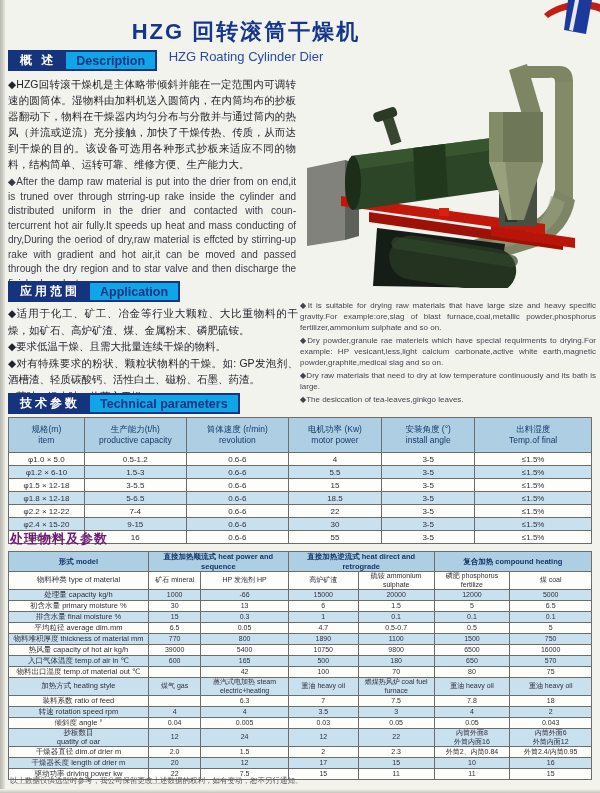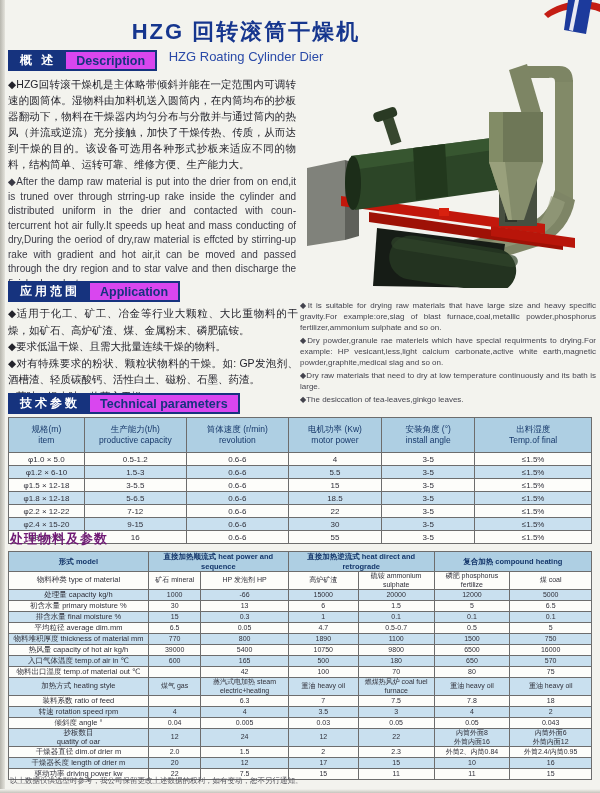--- a/index.html
+++ b/index.html
@@ -19,21 +19,21 @@
   
   .title-block { position:absolute; top:17px; left:0; width:492px; text-align:center; }
   .main-title { font-size:22px; font-weight:bold; color:#16368e; letter-spacing:2px; }
   .sub-title { font-size:13px; color:#2a4aa8; margin-top:2px; }
 
   
   .logo { position:absolute; top:0; right:0; width:58px; height:40px; }
 
   
   .sec-header { position:absolute; left:8px; display:flex; border:2px solid #16337e;
-    background:#d946ef; height:21px; align-items:stretch; }
+    background:#0ea5e9; height:21px; align-items:stretch; }
   .sec-cn { background:#16337e; color:#fff; font-weight:bold; font-size:12px;
     padding:2px 10px; letter-spacing:3px; white-space:nowrap; display:flex; align-items:center; }
   .sec-en { color:#16337e; font-weight:bold; font-size:12.5px; padding:2px 10px;
     white-space:nowrap; display:flex; align-items:center; }
   #hdr-desc { top:50px; }
   #hdr-app  { top:281px; }
   #hdr-tech { top:393px; }
 
   
   .desc-col { position:absolute; left:8px; top:76px; width:288px; }
@@ -224,21 +224,21 @@
       <tr>
         <td>φ1.8 × 12-18</td>
         <td>5-6.5</td>
         <td>0.6-6</td>
         <td>18.5</td>
         <td>3-5</td>
         <td>≤1.5%</td>
       </tr>
       <tr>
         <td>φ2.2 × 12-22</td>
-        <td>7-12</td>
+        <td>7-4</td>
         <td>0.6-6</td>
         <td>22</td>
         <td>3-5</td>
         <td>≤1.5%</td>
       </tr>
       <tr>
         <td>φ2.4 × 15-20</td>
         <td>9-15</td>
         <td>0.6-6</td>
         <td>30</td>

